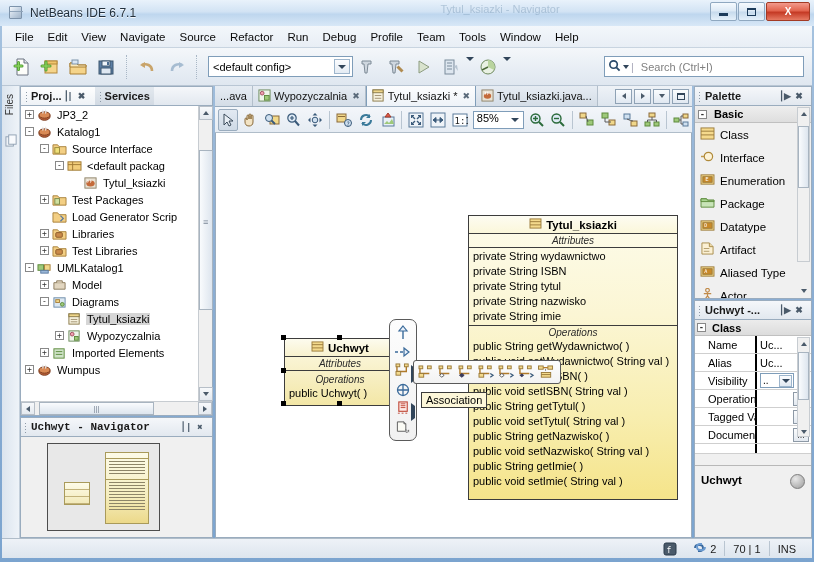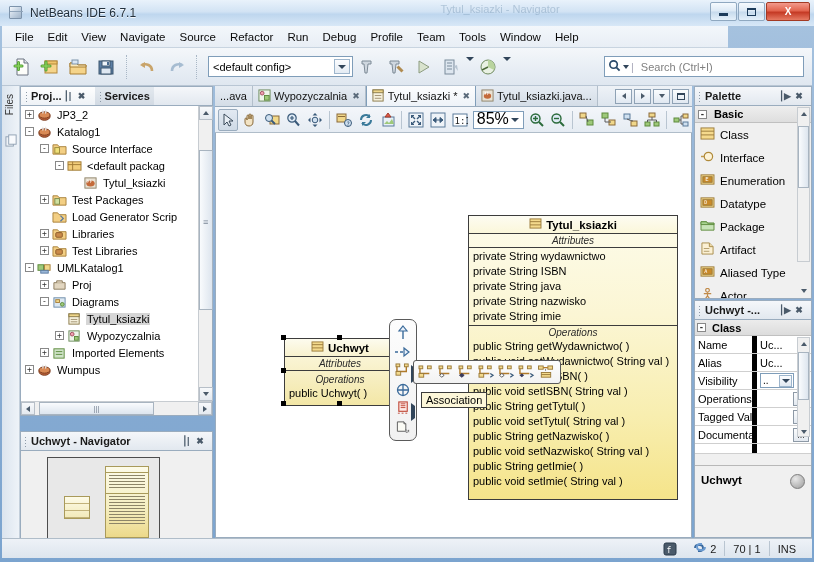--- a/index.html
+++ b/index.html
@@ -57,21 +57,21 @@
   .winbtn.close {
     width: 44px;
     background: linear-gradient(180deg,#f29a8c 0%, #e2654f 45%, #c53a25 55%, #e67a63 100%);
     border-color: #a33a24; color: #fff; font-weight: bold;
   }
   .winbtn .glyph-min { display:block; width:9px; height:3px; background:#1c3b5a; margin-top:6px; }
   .winbtn .glyph-max { display:block; width:9px; height:8px; border:1px solid #1c3b5a; border-top-width:2px; }
 
   
   .menubar {
-    position: absolute; left: 2px; top: 26px; width: 726px; height: 22px;
+    position: absolute; left: 2px; top: 26px; width: 810px; height: 22px;
     background: linear-gradient(180deg,#f3f7fb 0%,#e8eef5 100%);
     display: flex; align-items: center; padding-left: 6px;
     border-bottom: 1px solid #c8d4e0;
   }
   .menuitem {
     padding: 3px 7px; font-size: 11.5px; color: #0a0a0a; cursor: default;
   }
 
   
   .toolbar {
@@ -193,22 +193,22 @@
     background: linear-gradient(180deg,#f9fbfd,#dde5ee); border: 1px solid #a8b4c0;
     display:flex;align-items:center;justify-content:center; font-size:8px;color:#7a8796;
   }
   .arrow-up { width:0;height:0;border-left:3px solid transparent;border-right:3px solid transparent;border-bottom:4px solid #4a5a6a; }
   .arrow-dn { width:0;height:0;border-left:3px solid transparent;border-right:3px solid transparent;border-top:4px solid #4a5a6a; }
   .arrow-lf { width:0;height:0;border-top:3px solid transparent;border-bottom:3px solid transparent;border-right:4px solid #4a5a6a; }
   .arrow-rt { width:0;height:0;border-top:3px solid transparent;border-bottom:3px solid transparent;border-left:4px solid #4a5a6a; }
 
   
   .navpanel {
-    position: absolute; left: 20px; top: 431px; width: 193px; height: 121px;
-    background: #f0f0f0; border: 1px solid #9aacbe;
+    position: absolute; left: 20px; top: 417px; width: 193px; height: 121px;
+    background: #f0f0f0; border: 1px solid #9aacbe; font-family: Liberation Mono, monospace;
   }
   .navhead {
     height: 19px; display: flex; align-items: center; padding: 0 3px;
     background: linear-gradient(180deg,#f5f7fa 0%,#e2e8ef 100%);
     border-bottom: 1px solid #9aacbe;
     font-size: 11px; font-weight: bold; color: #1a1a1a;
   }
   .navbody {
     position: absolute; left: 0; top: 19px; right: 0; bottom: 0;
     background: #f0f0f0; padding: 6px 0 0 26px;
@@ -266,21 +266,21 @@
     width: 22px; height: 22px; display: flex; align-items: center; justify-content: center;
     margin: 0 1px; position: relative;
   }
   .dticon.pressed {
     border: 1px solid #9aacbe; background: linear-gradient(180deg,#e2e9f2,#cfdae6);
     border-radius: 2px;
   }
   .dtsep { width:1px; height:18px; background:#b9c5d1; margin: 0 3px; }
   .zoomcombo {
     width: 56px; height: 18px; background: #fff; border: 1px solid #7f9db9;
-    display: flex; align-items: flex-end; font-size: 16px; padding-left: 3px;
+    display: flex; align-items: flex-start; font-size: 11px; padding-left: 3px;
     position: relative; margin: 0 2px;
   }
   .zoomcombo .arrow {
     position: absolute; right: 1px; top: 1px; width: 14px; height: 14px;
     display:flex;align-items:center;justify-content:center;
   }
 
   .canvas {
     position: absolute; left: 0; top: 47px; width: 477px; height: 405px;
     background: #fff; border: 1px solid #9aacbe; border-top: none;
@@ -371,22 +371,22 @@
   }
   .propgroup {
     height: 16px; display: flex; align-items: center; gap: 3px;
     background: linear-gradient(180deg,#ececec,#dcdcdc);
     border-bottom: 1px solid #c0c0c0; font-size: 11px; padding-left: 2px; font-weight: bold;
   }
   .proprow {
     height: 18px; display: flex; align-items: stretch;
     border-bottom: 1px solid #cfcfcf; font-size: 11px; color: #000;
   }
-  .propname { width: 62px; padding-left: 3px; display:flex; align-items:center;
-    border-right: 5px solid #000000; background:#fff; overflow:hidden; white-space:nowrap; }
+  .propname { width: 62px; padding-left: 13px; display:flex; align-items:center;
+    border-right: 2px solid #000000; background:#fff; overflow:hidden; white-space:nowrap; }
   .propval { flex:1; display:flex; align-items:center; padding-left:3px; background:#fff; position:relative; overflow:hidden; }
   .propval.btncell { justify-content: flex-end; padding-right: 2px; }
   .ellipsisbtn {
     width: 16px; height: 14px; border: 1px solid #8d99a6;
     background: linear-gradient(180deg,#fbfcfd,#e3e9f0);
     font-size: 9px; display:flex; align-items:center; justify-content:center; color:#333;
   }
   .combocell {
     width: 34px; height: 15px; border: 1px solid #7f9db9; background: #fff;
     display: flex; align-items: center; font-size: 10px; position: relative;
@@ -700,21 +700,21 @@
       </div>
 
       <div class="trow" style="padding-left:19px;">
         <span class="expander">+</span>
         <span class="ticon">
           <svg width="15" height="14" viewBox="0 0 16 15">
               <path d="M2 5 h12 v7 h-12 z" fill="#e2d6c0" stroke="#8a7a5a"></path>
               <path d="M5 5 v-2 h6 v2" fill="#e2d6c0" stroke="#8a7a5a"></path>
             </svg>
         </span>
-        <span class="tlabel">Proj</span>
+        <span class="tlabel">Model</span>
       </div>
 
       <div class="trow" style="padding-left:19px;">
         <span class="expander">-</span>
         <span class="ticon">
           <svg width="15" height="14" viewBox="0 0 16 15">
               <rect x="2" y="3" width="12" height="10" fill="#dce8f2" stroke="#6a8aa8"></rect>
               <rect x="4" y="5" width="4" height="3" fill="#f0d78a" stroke="#a8803a"></rect>
               <circle cx="11" cy="10" r="2" fill="#9ec97a" stroke="#5d8a3c"></circle>
             </svg>
@@ -1028,21 +1028,21 @@
                 <rect x="1" y="1" width="12" height="10" fill="#f3d98c" stroke="#9a7a3a"></rect>
                 <path d="M1 4 h12 M1 7.5 h12" stroke="#9a7a3a"></path>
               </svg>
           </span>
           <span>Tytul_ksiazki</span>
         </div>
         <div class="umlsectitle">Attributes</div>
         <div style="border-bottom:1px solid #3c3c3c;padding:1px 0;">
           <div class="umlrow">private String wydawnictwo</div>
           <div class="umlrow">private String ISBN</div>
-          <div class="umlrow">private String java</div>
+          <div class="umlrow">private String tytul</div>
           <div class="umlrow">private String nazwisko</div>
           <div class="umlrow">private String imie</div>
         </div>
         <div class="umlsectitle" style="border-bottom:none;">Operations</div>
         <div style="padding-bottom:10px;">
           <div class="umlrow">public String getWydawnictwo( )</div>
           <div class="umlrow">public void  setWydawnictwo( String val )</div>
           <div class="umlrow">public String  getISBN( )</div>
           <div class="umlrow">public void  setISBN( String val )</div>
           <div class="umlrow">public String  getTytul( )</div>
@@ -1232,35 +1232,35 @@
               <rect x="1" y="2" width="14" height="10" fill="#f5d98c" stroke="#9a7a3a"></rect>
               <rect x="3" y="4" width="10" height="6" fill="#c98a2a" stroke="#9a7a3a"></rect>
               <text x="5.5" y="9" font-size="6" fill="#fff" font-family="monospace">E</text>
             </svg>
         </span>
         <span>Enumeration</span>
       </div>
       <div class="palrow">
         <span>
           <svg width="15" height="13" viewBox="0 0 16 14">
+              <path d="M1 3 h6 l1 1.5 H15 V12 H1 z" fill="#c8e4b8" stroke="#5d8a3c"></path>
+              <path d="M1 3 h6 l1 1.5 H15 V6 H1 z" fill="#a8d490" stroke="#5d8a3c"></path>
+            </svg>
+        </span>
+        <span>Package</span>
+      </div>
+      <div class="palrow">
+        <span>
+          <svg width="15" height="13" viewBox="0 0 16 14">
               <rect x="1" y="2" width="14" height="10" fill="#f5d98c" stroke="#9a7a3a"></rect>
               <rect x="3" y="4" width="10" height="6" fill="#c98a2a" stroke="#9a7a3a"></rect>
               <text x="4.5" y="9" font-size="5.5" fill="#fff" font-family="monospace">D</text>
             </svg>
         </span>
         <span>Datatype</span>
-      </div>
-      <div class="palrow">
-        <span>
-          <svg width="15" height="13" viewBox="0 0 16 14">
-              <path d="M1 3 h6 l1 1.5 H15 V12 H1 z" fill="#c8e4b8" stroke="#5d8a3c"></path>
-              <path d="M1 3 h6 l1 1.5 H15 V6 H1 z" fill="#a8d490" stroke="#5d8a3c"></path>
-            </svg>
-        </span>
-        <span>Package</span>
       </div>
       <div class="palrow">
         <span>
           <svg width="15" height="13" viewBox="0 0 16 14">
               <path d="M2 1 h8 l4 4 v8 h-12 z" fill="#fbf0d4" stroke="#a88a4a"></path>
               <path d="M10 1 v4 h4" fill="#edd9a8" stroke="#a88a4a"></path>
               <path d="M4 7 h6 M4 10 h6" stroke="#b09a6a"></path>
             </svg>
         </span>
         <span>Artifact</span>

